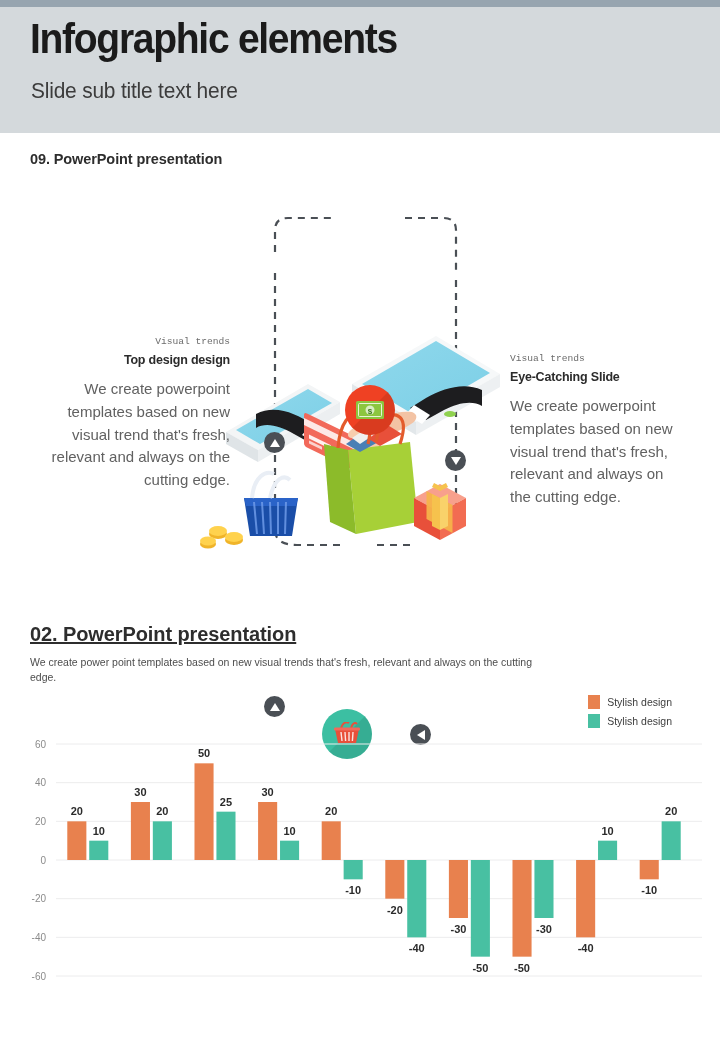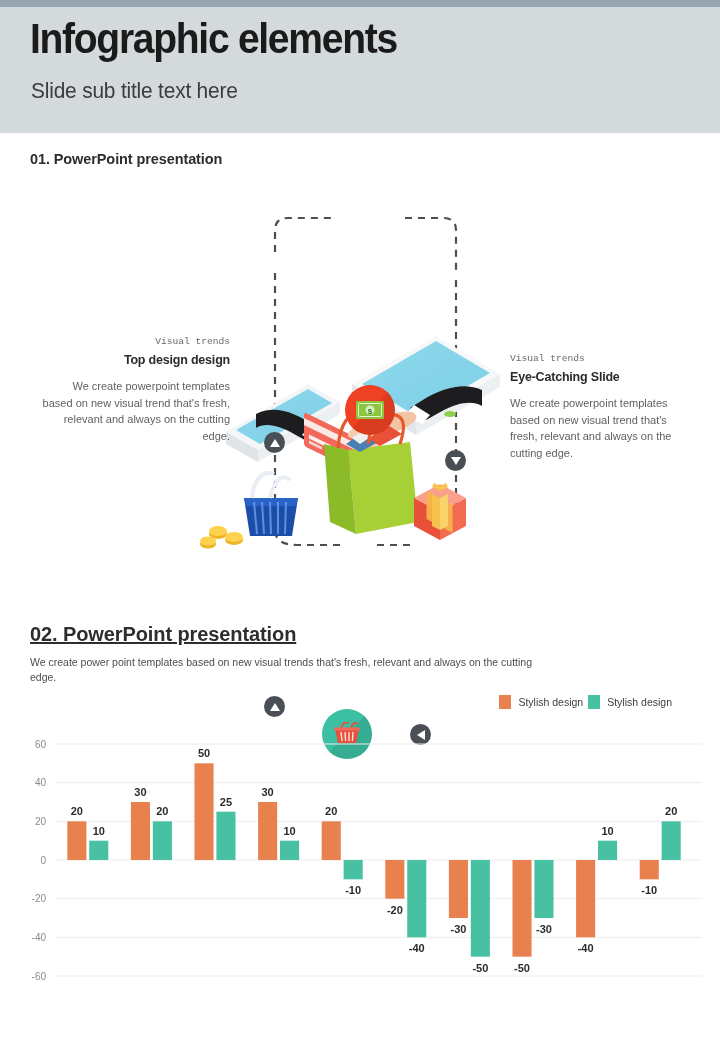--- a/index.html
+++ b/index.html
@@ -74,21 +74,21 @@
   .info-area {
     position: absolute;
     left: 0; top: 180px;
     width: 720px; height: 420px;
   }
 
   
   .txt-block { position: absolute; font-size: 9.6px; color: #5a5a5a; line-height: 1.45; }
   .txt-eyebrow { font-size: 9.6px; color: #6b6b6b; margin-bottom: 2px; font-family: Liberation Mono, monospace; }
   .txt-title { font-size: 12.5px; font-weight: bold; color: #2b2b2b; margin-bottom: 9px; letter-spacing: -0.2px; }
-  .txt-body { font-size: 11px; color: #616161; line-height: 1.52; }
+  .txt-body { font-size: 15px; color: #616161; line-height: 1.52; }
 
   #block-left {
     left: 40px; top: 155px; width: 190px; text-align: right;
   }
   #block-right {
     left: 510px; top: 172px; width: 175px; text-align: left;
   }
 
   
   .dash-svg { position: absolute; left: 0; top: 0; width: 720px; height: 420px; pointer-events: none; }
@@ -133,21 +133,21 @@
 
   
   .chart-wrap {
     position: absolute;
     left: 0; top: 686px;
     width: 720px; height: 330px;
   }
   .legend {
     position: absolute;
     right: 48px; top: 9px;
-    display: flex; gap: 5px;
+    display: flex; flex-direction: column; gap: 5px;
   }
   .legend-row { display: flex; align-items: center; gap: 7px; }
   .legend-swatch { width: 12px; height: 14px; display: block; }
   .legend-label { font-size: 10.5px; color: #3d3d3d; }
 
   .plot {
     position: absolute;
     left: 0; top: 36px;
     width: 720px; height: 286px;
   }
@@ -168,21 +168,21 @@
 </head>
 <body>
 
 <div class="slide">
 
   <div class="top-strip"></div>
   <div class="header-band"></div>
   <div class="header-title">Infographic elements</div>
   <div class="header-sub">Slide sub title text here</div>
 
-  <div class="sec-heading" id="sec1-heading">01. PowerPoint presentation</div>
+  <div class="sec-heading" id="sec1-heading">09. PowerPoint presentation</div>
 
   <div class="info-area">
 
     <svg class="dash-svg" viewBox="0 0 720 420">
       <path d="M 275,72 L 275,50 Q 275,38 288,38 L 336,38" fill="none" stroke="#4a4f55" stroke-width="2.2" stroke-dasharray="7,6" stroke-linecap="butt"></path>
       <path d="M 405,38 L 443,38 Q 456,38 456,50 L 456,90" fill="none" stroke="#4a4f55" stroke-width="2.2" stroke-dasharray="7,6"></path>
       <path d="M 456,100 L 456,330 Q 456,345 443,345 L 432,345" fill="none" stroke="#4a4f55" stroke-width="2.2" stroke-dasharray="7,6"></path>
       <path d="M 410,365 L 375,365" fill="none" stroke="#4a4f55" stroke-width="2.2" stroke-dasharray="7,6"></path>
       <path d="M 340,365 L 297,365 Q 275,365 275,350 L 275,340" fill="none" stroke="#4a4f55" stroke-width="2.2" stroke-dasharray="7,6"></path>
       <path d="M 275,334 L 275,92" fill="none" stroke="#4a4f55" stroke-width="2.2" stroke-dasharray="7,6"></path>

